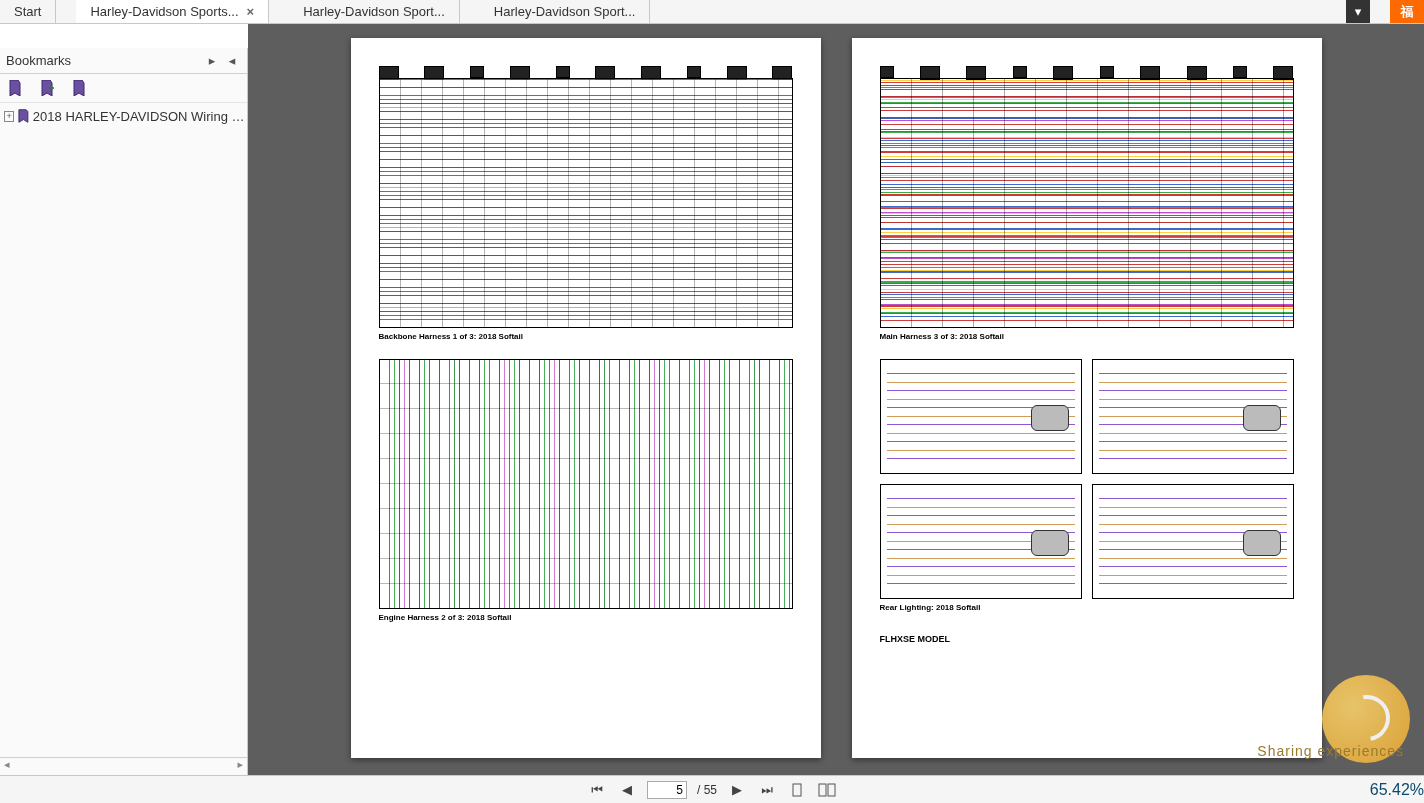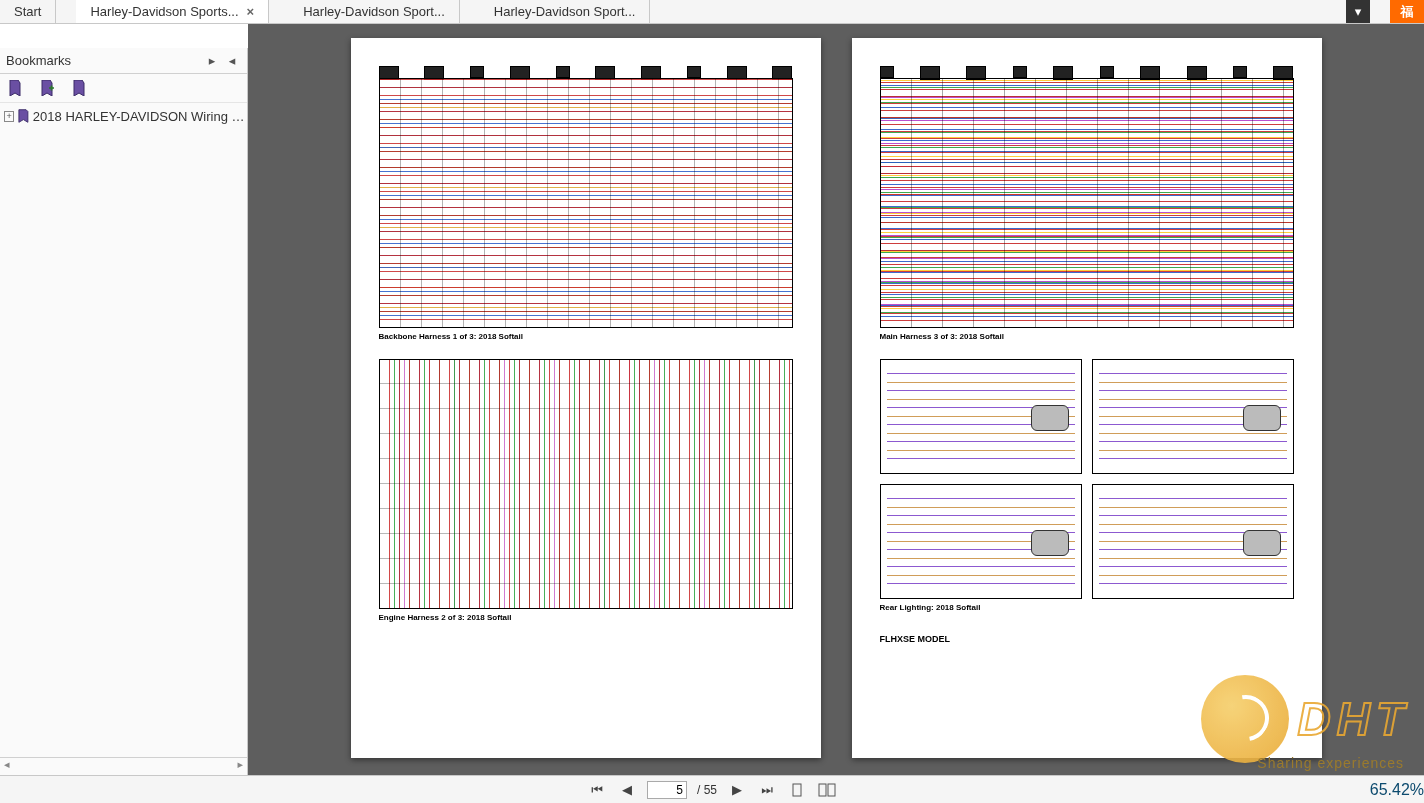--- a/index.html
+++ b/index.html
@@ -80,21 +80,21 @@
   .nav-btn { width:20px; height:20px; display:flex; align-items:center; justify-content:center; color:#444; }
   .page-input { width:40px; height:18px; text-align:right; border:1px solid #aaa; padding:0 3px; font-size:12px; }
   .page-total { font-size:12px; }
   .zoom { position:absolute; right:0; font-size:16px; color:#0c4a6e; }
 
   
   .watermark { position:absolute; right:14px; bottom:40px; display:flex; align-items:center; gap:8px; opacity:.9; pointer-events:none; }
   .wm-circle { width:88px; height:88px; border-radius:50%; background:radial-gradient(circle at 35% 35%, #f6cf6b, #e9a832); position:relative; }
   .wm-circle::after { content:""; position:absolute; left:22px; top:20px; width:38px; height:38px; border:4px solid #fff; border-left-color:transparent; border-bottom-color:transparent; border-radius:50%; transform:rotate(35deg); }
   .wm-text { font-size:46px; font-weight:800; letter-spacing:6px; font-style:italic; color:transparent; -webkit-text-stroke:2px #e9a832; }
-  .wm-sub { position:absolute; right:20px; bottom:32px; font-size:14px; color:#9a7a2d; letter-spacing:1px; }
+  .wm-sub { position:absolute; right:20px; bottom:44px; font-size:14px; color:#9a7a2d; letter-spacing:1px; }
 
   svg { display:block; }
 </style>
 </head>
 <body>
 
 <div class="tabstrip">
   <div class="tab">
     <span>Start</span>
   </div>
@@ -237,15 +237,14 @@
     <svg width="18" height="14" viewBox="0 0 18 14">
         <rect x="1" y="1" width="7" height="12" fill="none" stroke="#555"></rect>
         <rect x="10" y="1" width="7" height="12" fill="none" stroke="#555"></rect>
       </svg>
   </div>
   <div class="zoom">65.42%</div>
 </div>
 
 <div class="watermark">
   <div class="wm-circle"></div>
-  <div class="wm-text">DHT</div>
 </div>
 <div class="wm-sub">Sharing experiences</div>
 
 </body></html>

